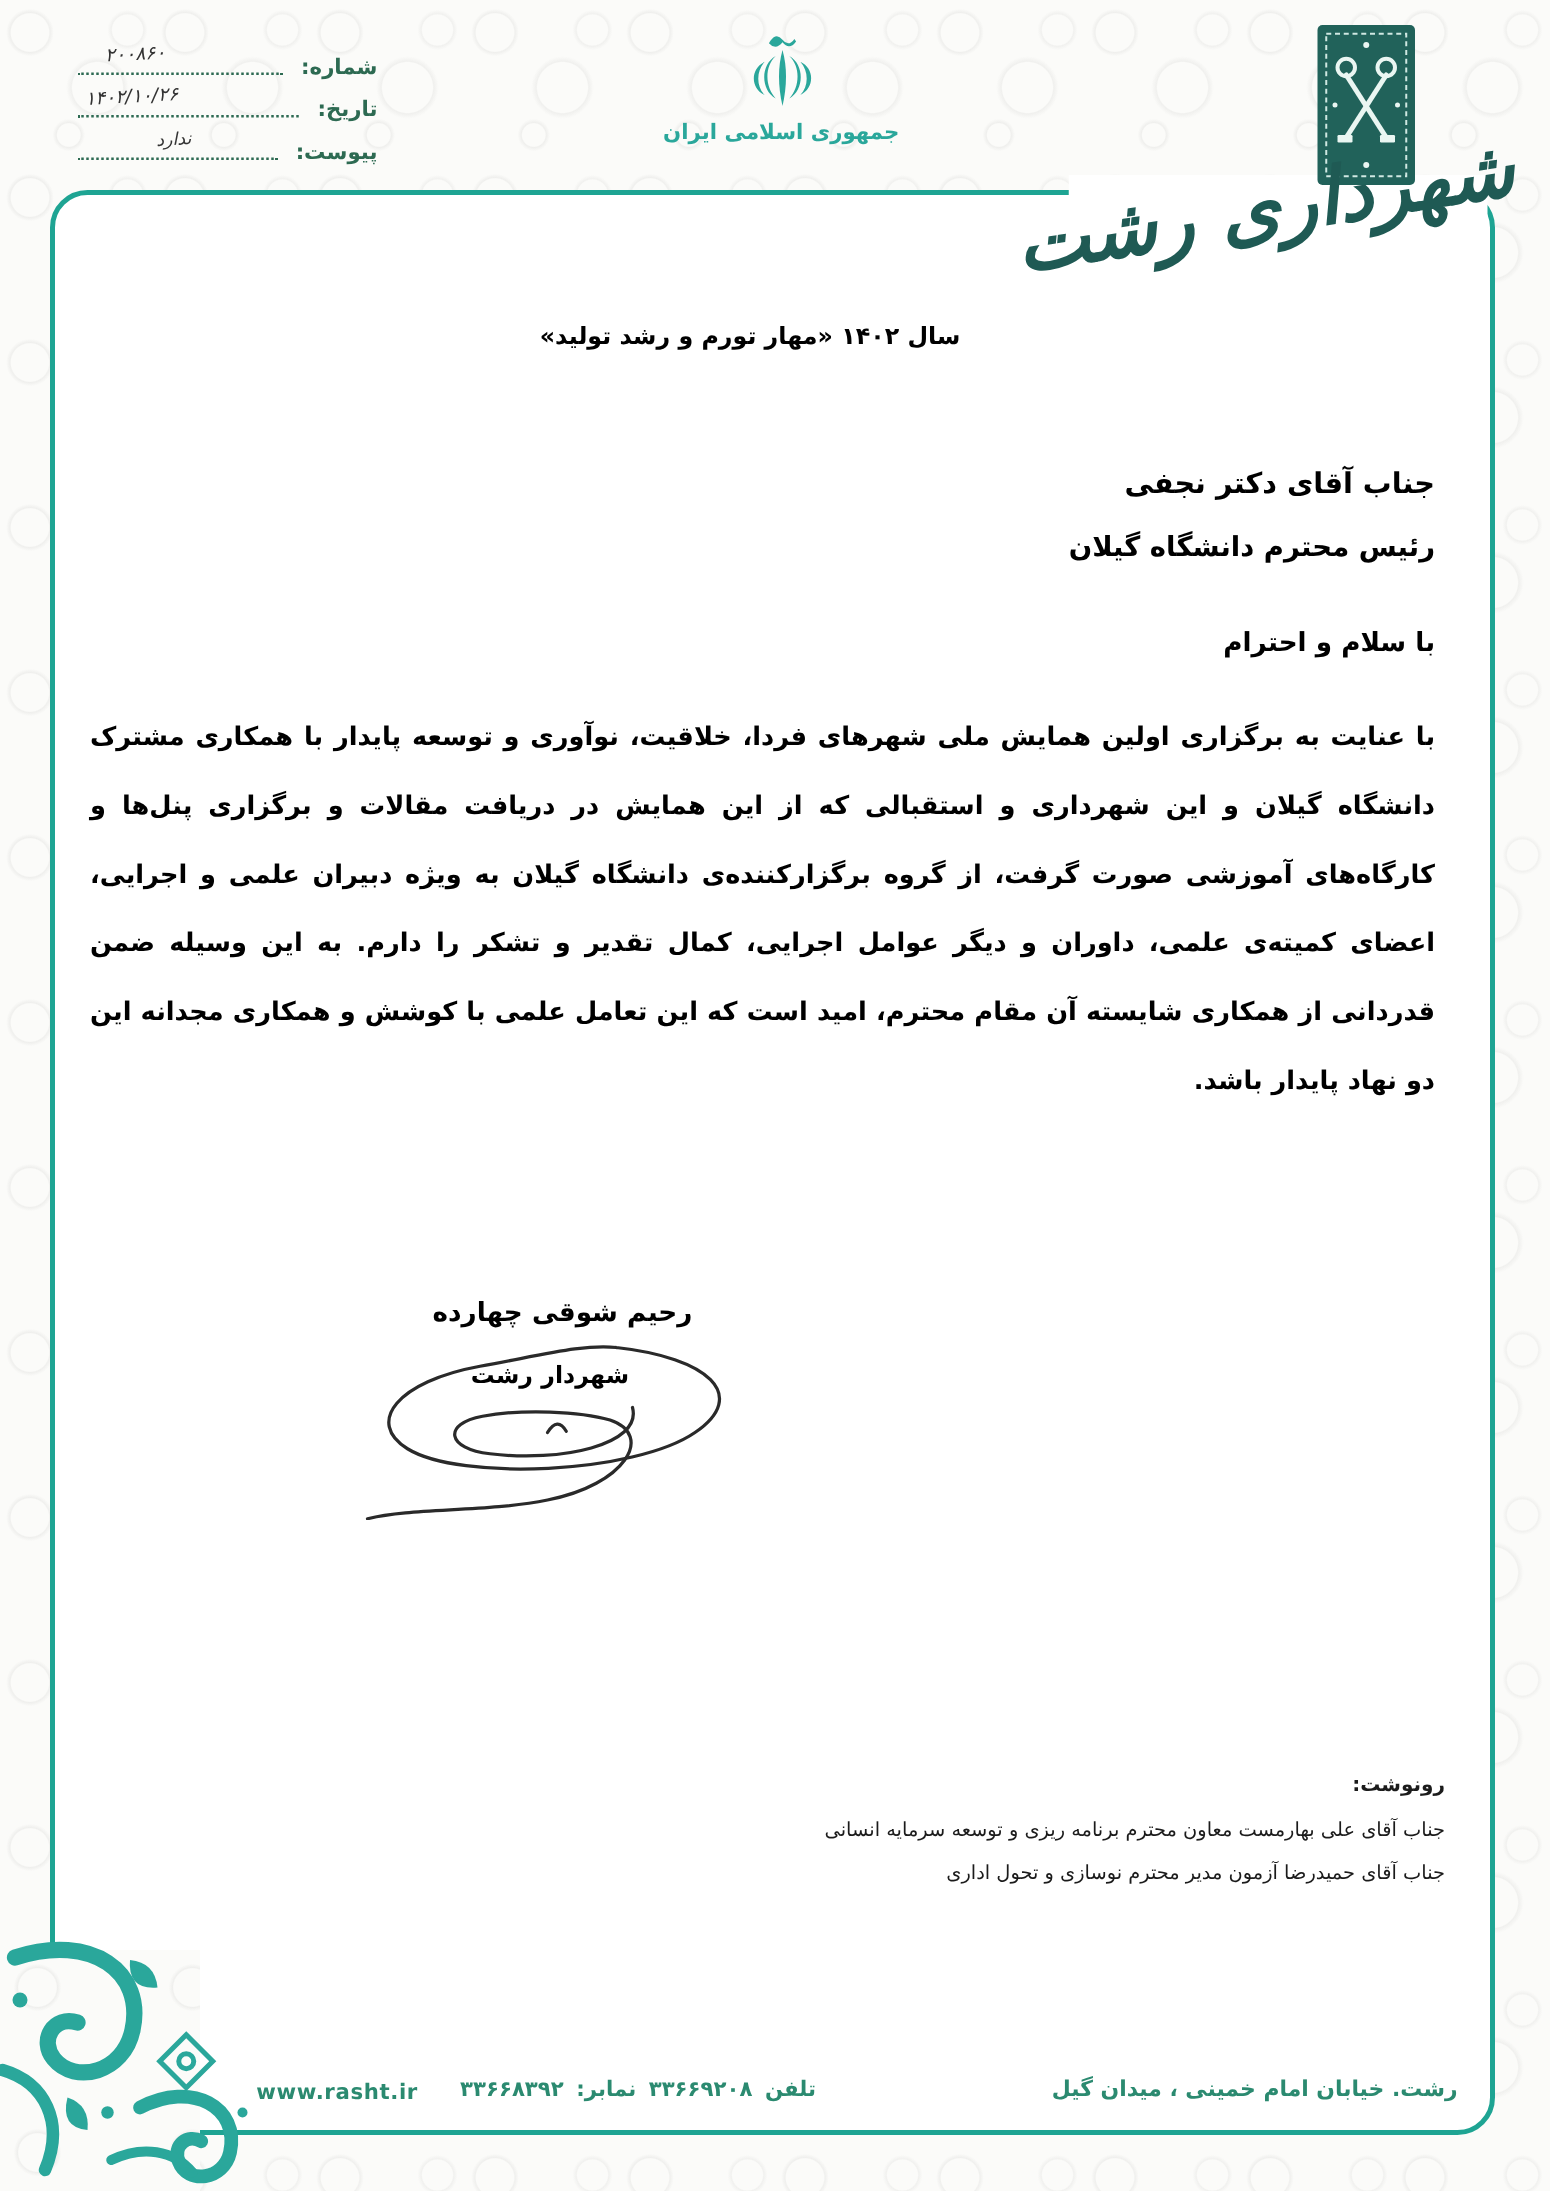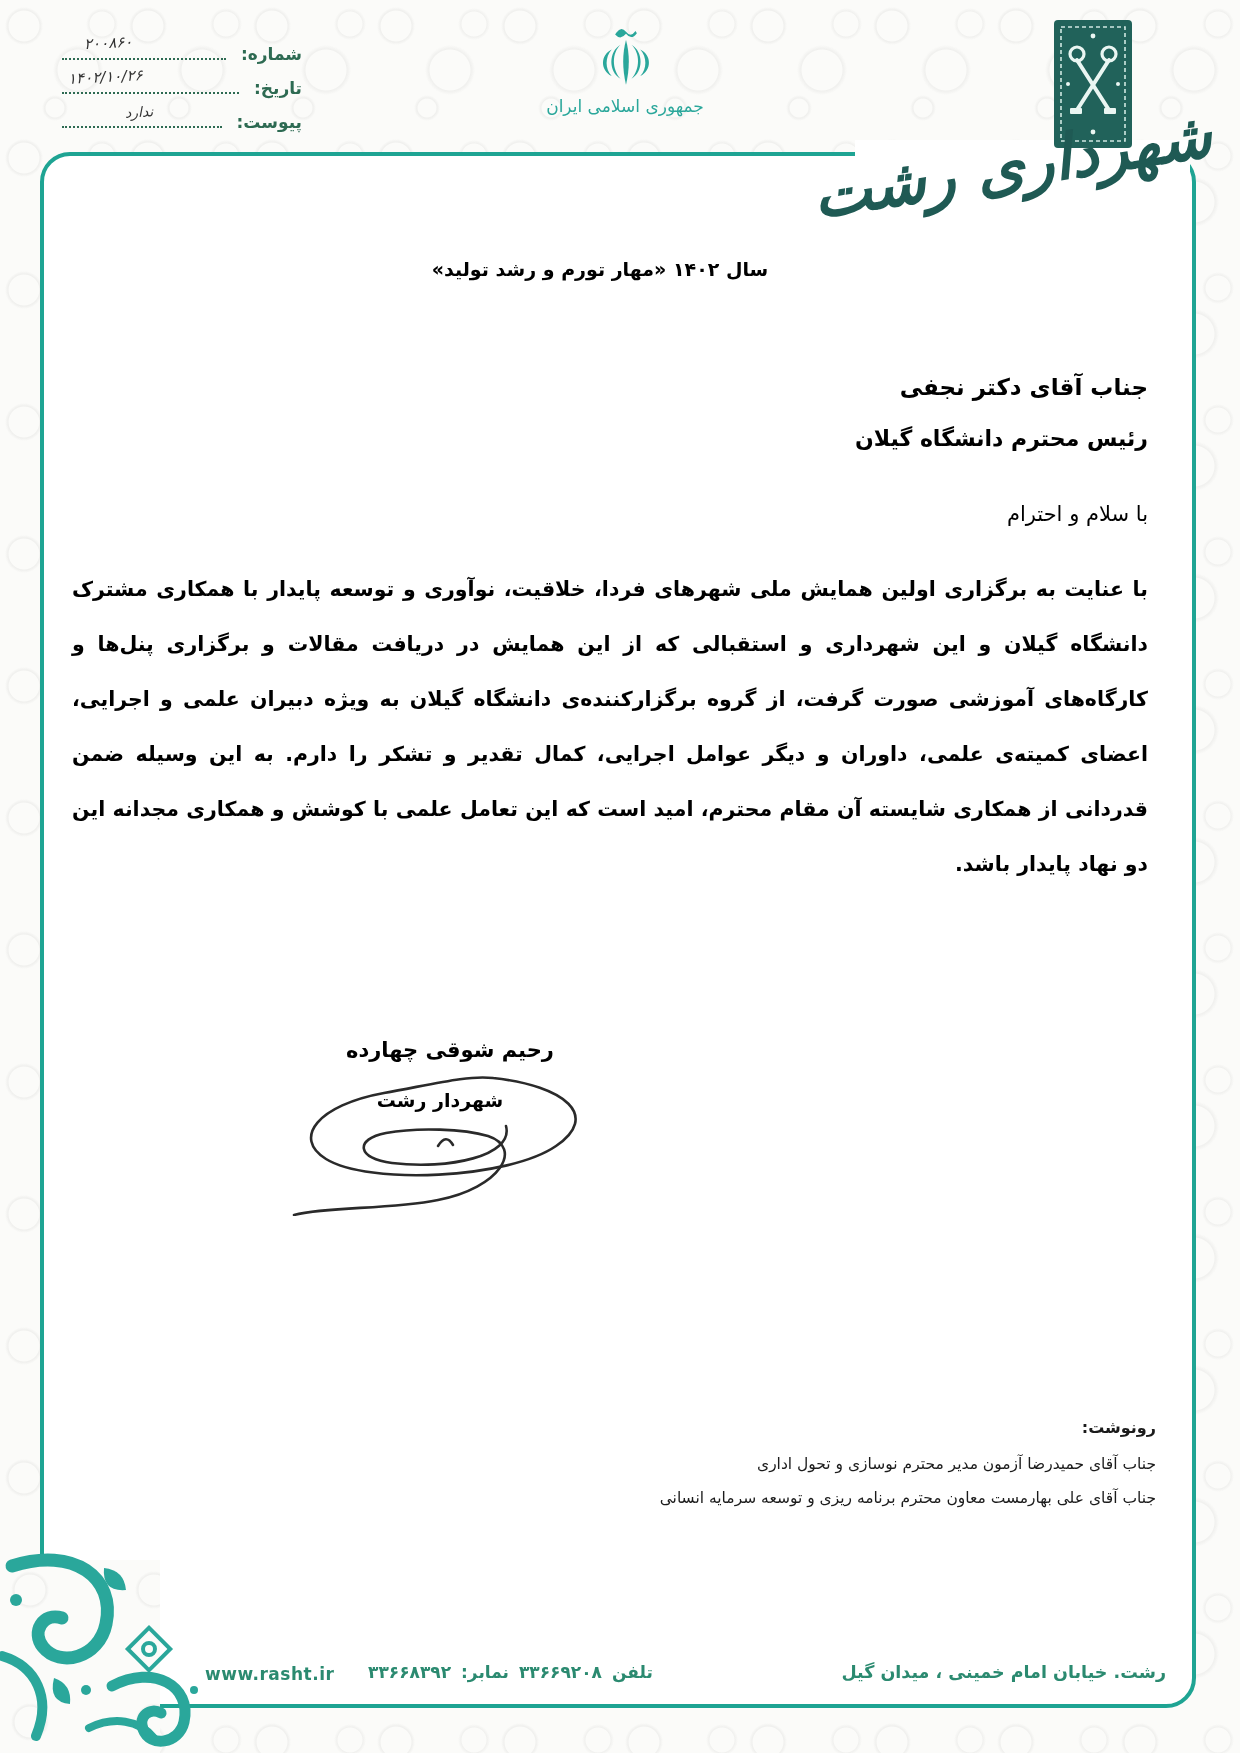--- a/index.html
+++ b/index.html
@@ -26,39 +26,39 @@
   .meta-row{position:relative;display:flex;direction:rtl;align-items:flex-end;height:34px;gap:14px;}
   .meta-label{font-weight:bold;font-size:17px;color:#2d6a52;white-space:nowrap;}
   .meta-dots{flex:1;border-bottom:2.5px dotted #2d6a52;margin-bottom:4px;margin-right:1px;position:relative;}
   .meta-value{position:absolute;bottom:6px;font-size:15px;color:#333;font-style:italic;transform:rotate(-3deg);white-space:nowrap;}
   .v-number{left:22px;}
   .v-date{left:6px;}
   .v-attach{right:68px;font-size:14px;}
   
   .emblem{position:absolute;left:592px;top:24px;width:68px;height:70px;}
   .state-title{position:absolute;left:505px;top:96px;width:240px;text-align:center;
-    font-size:17px;font-weight:normal;color:#2aa79b;direction:rtl;}
+    font-size:17px;font-weight:bold;color:#2aa79b;direction:rtl;}
   
   .callig-cover{position:absolute;left:855px;top:140px;width:335px;height:62px;background:#fff;}
   .seal{position:absolute;left:1052px;top:18px;width:82px;height:132px;}
   .callig{
     position:absolute;right:8px;top:96px;width:440px;height:140px;
     direction:rtl;text-align:center;
     font-size:62px;font-weight:bold;font-style:italic;
     color:#1f5a54;transform:rotate(-9deg);
     letter-spacing:-2px;line-height:140px;white-space:nowrap;
   }
   
   .bismillah{position:absolute;left:0;top:203px;width:1240px;text-align:center;
     font-size:21px;font-weight:600;color:#111;direction:rtl;}
   .slogan{position:absolute;left:0;top:258px;width:1200px;text-align:center;
     font-size:19px;font-weight:bold;color:#000;direction:rtl;}
   .recipient-name{position:absolute;right:92px;top:374px;font-size:23px;font-weight:bold;color:#000;direction:rtl;margin-left:25px;}
   .recipient-title{position:absolute;right:92px;top:426px;font-size:22px;font-weight:bold;color:#000;direction:rtl;}
-  .salutation{position:absolute;right:92px;top:502px;font-size:21px;font-weight:normal;color:#000;direction:rtl;}
+  .salutation{position:absolute;right:92px;top:502px;font-size:21px;font-weight:bold;color:#000;direction:rtl;}
   .body-text{
     position:absolute;left:72px;top:562px;width:1076px;
     direction:rtl;text-align:justify;
     font-size:20.5px;font-weight:bold;color:#000;line-height:55px;
   }
   
   .signer-name{position:absolute;left:320px;top:1038px;width:260px;text-align:center;
     font-size:21px;font-weight:bold;color:#000;direction:rtl;}
   .signer-title{position:absolute;left:310px;top:1089px;width:260px;text-align:center;
     font-size:19px;font-weight:bold;color:#000;direction:rtl;}
@@ -154,22 +154,22 @@
   <svg class="scribble" viewBox="0 0 322 150">
     <g fill="none" stroke="#2a2a2a" stroke-width="2.6" stroke-linecap="round">
       <path d="M 205 12 C 278 20, 312 50, 268 80 C 220 113, 80 119, 38 93 C 4 72, 30 39, 96 27 C 146 18, 180 9, 205 12"></path>
       <path d="M 218 60 C 226 90, 160 104, 104 97 C 69 93, 66 73, 98 67 C 130 61, 176 63, 200 70 C 236 82, 212 122, 150 134 C 100 144, 42 140, 6 149"></path>
       <path d="M 150 80 q 8 -13 15 -1"></path>
     </g>
   </svg>
 
   <div class="cc">
     <div class="cc-label">رونوشت:</div>
+    <div class="cc-item">جناب آقای علی بهارمست معاون محترم برنامه ریزی و توسعه سرمایه انسانی</div>
     <div class="cc-item">جناب آقای حمیدرضا آزمون مدیر محترم نوسازی و تحول اداری</div>
-    <div class="cc-item">جناب آقای علی بهارمست معاون محترم برنامه ریزی و توسعه سرمایه انسانی</div>
   </div>
 
   <div class="footer">
     <span class="footer-address">رشت. خیابان امام خمینی ، میدان گیل</span>
     <span class="footer-phone">
       <span>تلفن</span>
       <span>۳۳۶۶۹۲۰۸</span>
       <span>نمابر:</span>
       <span>۳۳۶۶۸۳۹۲</span>
     </span>

